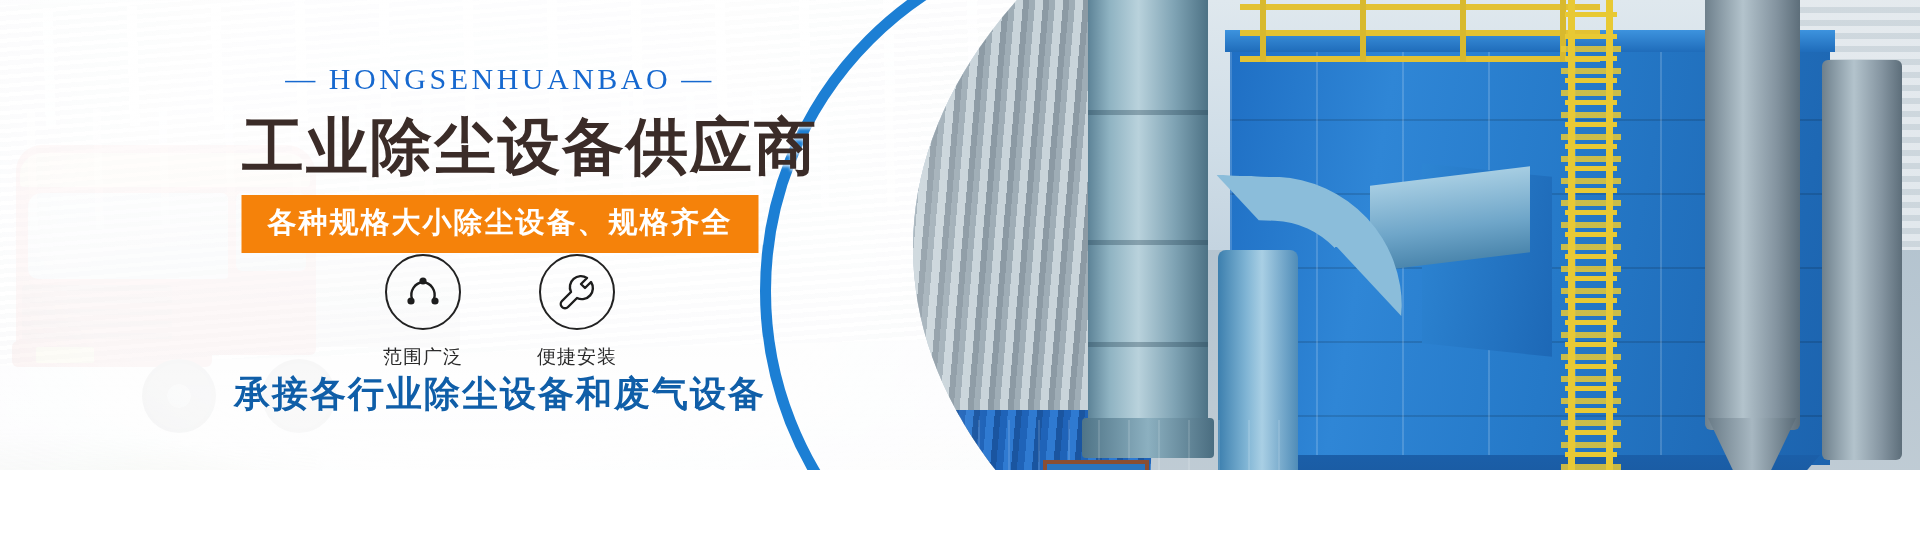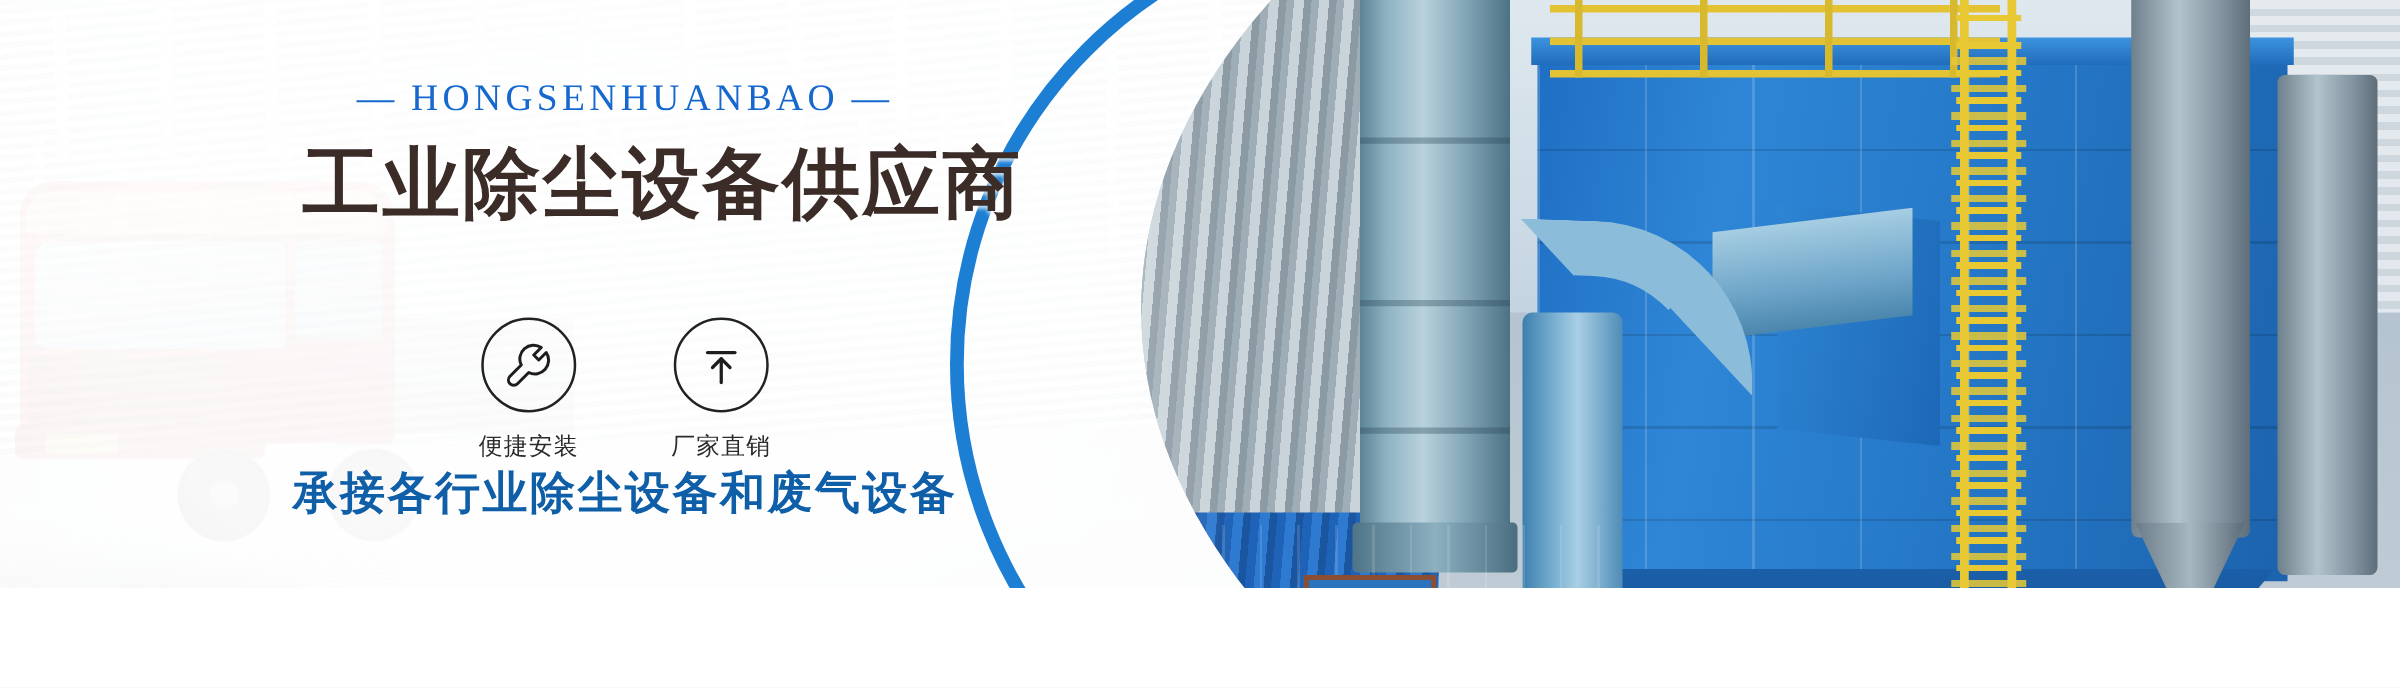--- a/index.html
+++ b/index.html
@@ -403,43 +403,46 @@
   <div class="arc"></div>
 
   <div class="content">
 
     <div class="eyebrow">
       <span class="dash">—</span><span>HONGSENHUANBAO</span><span class="dash">—</span>
     </div>
 
     <div class="headline">工业除尘设备供应商</div>
 
+    <div class="subbar">各种规格大小除尘设备、规格齐全</div>
 
     <div class="features">
 
+      <div class="feat">
+        <div class="circle">
+          <svg width="40" height="40" viewBox="0 0 40 40" aria-hidden="true">
+            <path d="M9 27 A13 13 0 0 1 20 10" stroke="#1d1d1d" stroke-width="2.4" fill="none" stroke-linecap="round"></path>
+            <path d="M20 10 A13 13 0 0 1 31 27" stroke="#1d1d1d" stroke-width="2.4" fill="none" stroke-linecap="round"></path>
+            <circle cx="20" cy="9" r="3.6" fill="#1d1d1d"></circle>
+            <circle cx="8" cy="29" r="3.6" fill="#1d1d1d"></circle>
+            <circle cx="32" cy="29" r="3.6" fill="#1d1d1d"></circle>
+          </svg>
+        </div>
+        <div class="flabel">范围广泛</div>
+      </div>
 
 
       <div class="feat">
         <div class="circle">
           <svg width="42" height="42" viewBox="0 0 42 42" aria-hidden="true">
             <path d="M31 7 L25 13 L29 17 L35 11 A11 11 0 0 1 21 27 L12 36 A4 4 0 0 1 6 30 L15 21 A11 11 0 0 1 31 7 Z" stroke="#1d1d1d" stroke-width="2.4" fill="none" stroke-linejoin="round"></path>
           </svg>
         </div>
         <div class="flabel">便捷安装</div>
       </div>
 
-      <div class="feat">
-        <div class="circle">
-          <svg width="40" height="40" viewBox="0 0 40 40" aria-hidden="true">
-            <line x1="9" y1="10" x2="31" y2="10" stroke="#1d1d1d" stroke-width="2.6" stroke-linecap="round"></line>
-            <line x1="20" y1="34" x2="20" y2="15" stroke="#1d1d1d" stroke-width="2.6" stroke-linecap="round"></line>
-            <path d="M13 22 L20 15 L27 22" stroke="#1d1d1d" stroke-width="2.6" fill="none" stroke-linecap="round" stroke-linejoin="round"></path>
-          </svg>
-        </div>
-        <div class="flabel">厂家直销</div>
-      </div>
 
     </div>
 
     <div class="tagline">承接各行业除尘设备和废气设备</div>
 
   </div>
 </div>
 
 </body></html>

